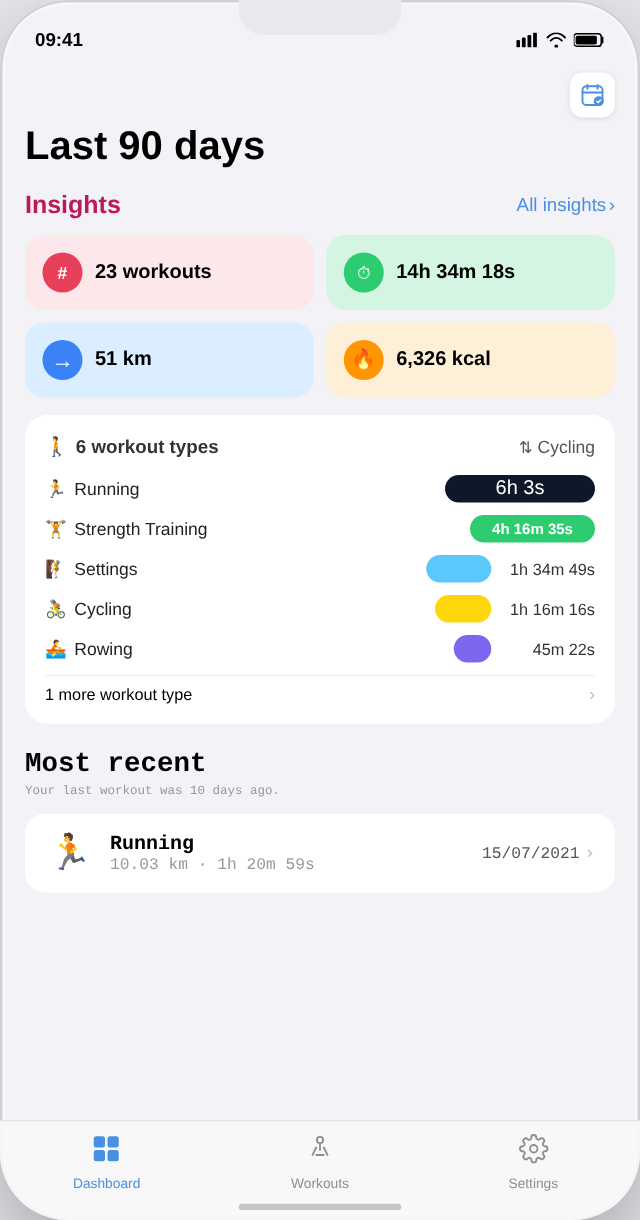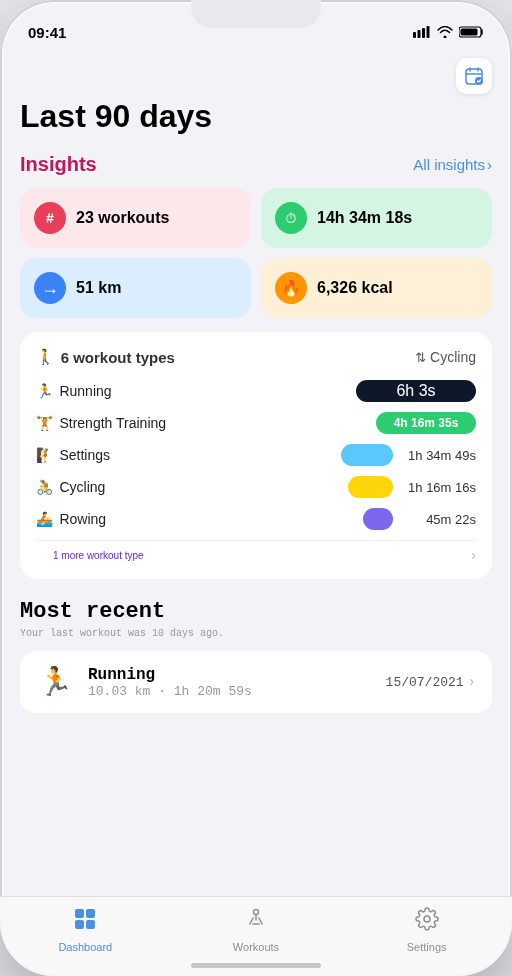--- a/index.html
+++ b/index.html
@@ -202,23 +202,22 @@
     .more-row {
       display: flex;
       justify-content: space-between;
       align-items: center;
       padding-top: 6px;
       border-top: 1px solid #f0f0f0;
       margin-top: 4px;
       cursor: pointer;
     }
     .more-label {
-      font-size: 10px;
-      color: #6d28d9;
-      margin-left: 17px;
+      font-size: 13px;
+      color: #000000;
     }
     .most-recent-section { margin-bottom: 14px; font-family: Liberation Mono, monospace; }
     .most-recent-title {
       font-size: 22px;
       font-weight: 700;
       color: #000;
       margin-bottom: 4px;
     }
     .most-recent-sub {
       font-size: 10px;

